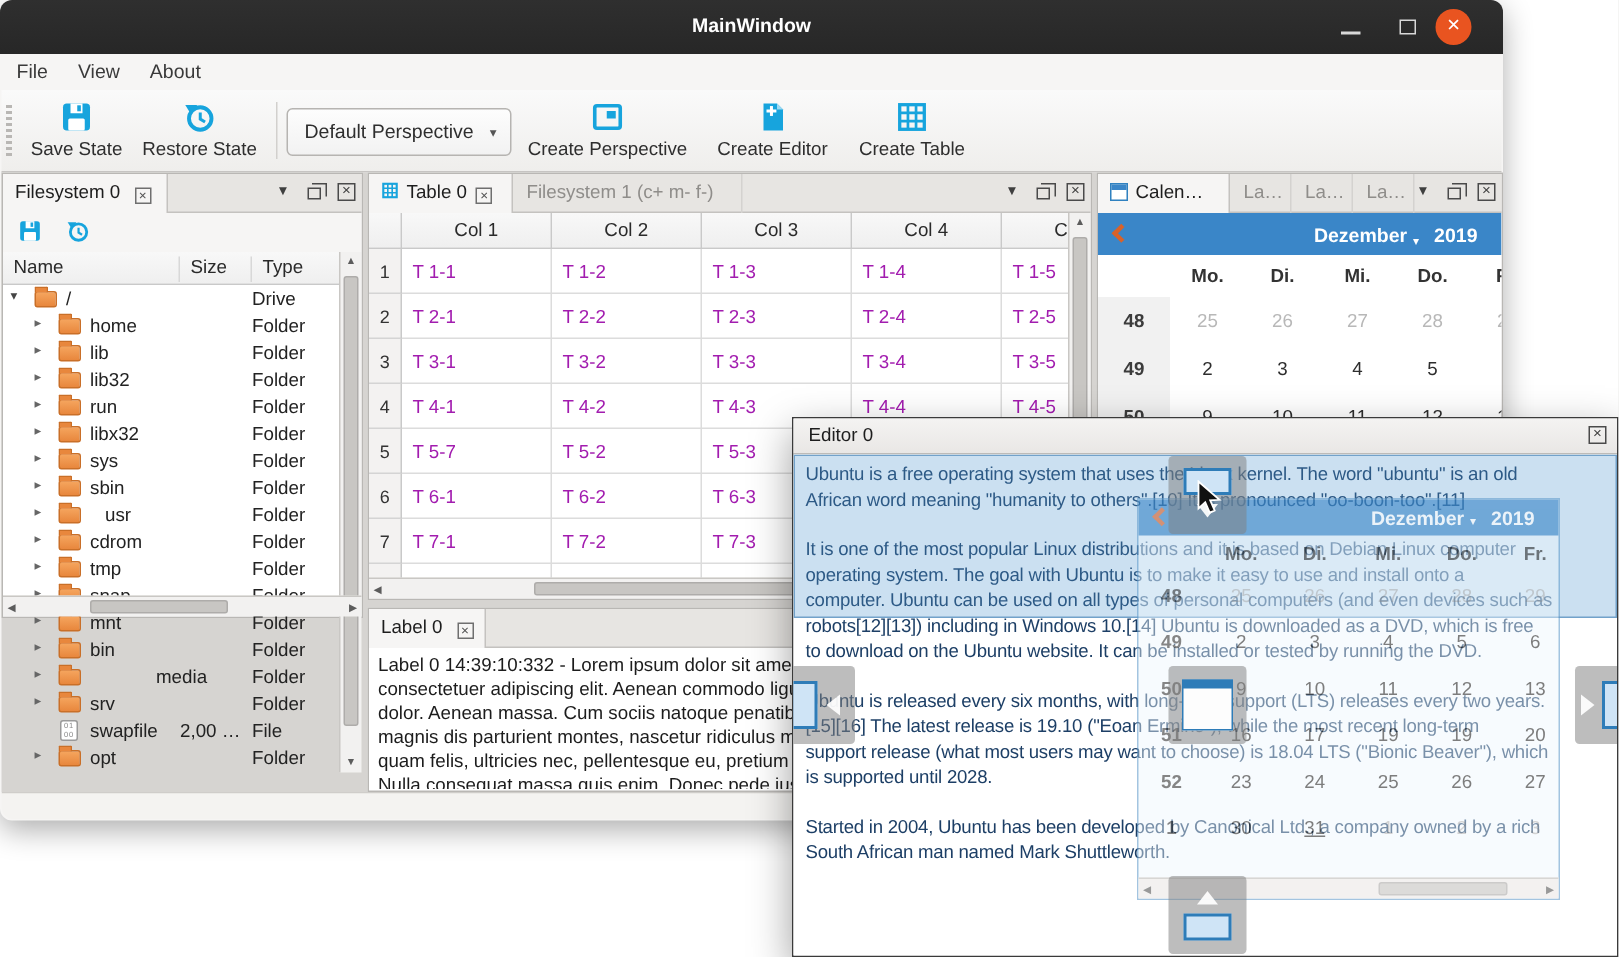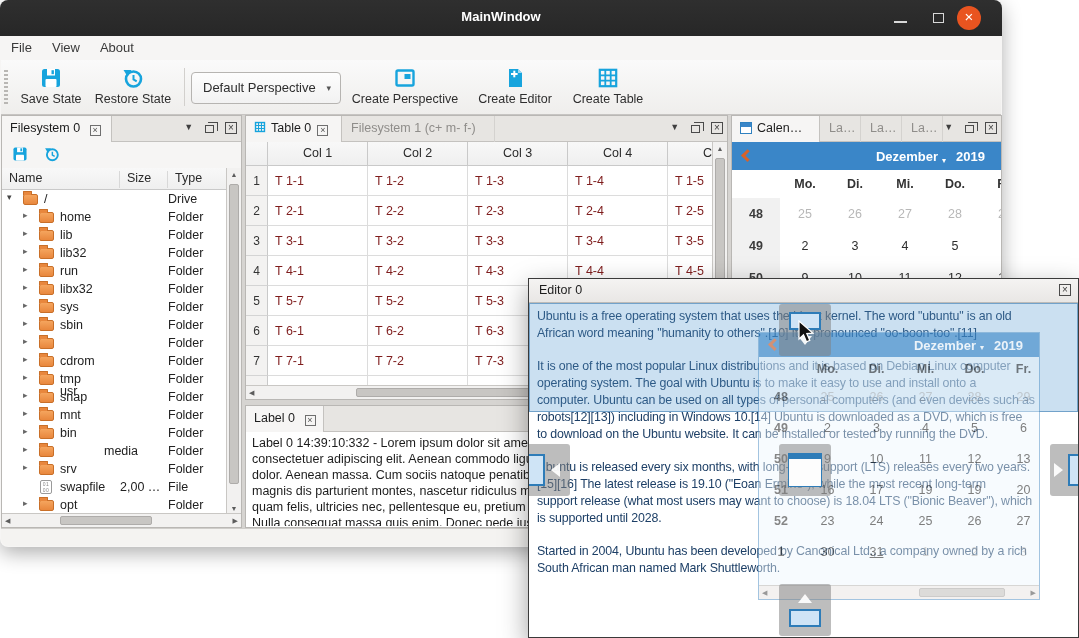--- a/index.html
+++ b/index.html
@@ -55,21 +55,21 @@
   .ttl-btns { position:absolute; top:6px; right:4px; }
   .ttl-btn { display:inline-block; vertical-align:top; margin-left:7px; position:relative; }
   .icon-drop { font-size:9px; color:#3f3f3f; }
   .icon-undock { width:9px; height:8px; border:1px solid #4a4a4a; margin-top:3px; position:relative; background:#e7e5e2; }
   .icon-undock:before { content:""; position:absolute; left:2px; top:-4px; width:9px; height:8px;
     border:1px solid #4a4a4a; border-bottom:none; border-left:none; }
   .icon-closebox { width:12px; height:12px; border:1px solid #4a4a4a; font-size:10px;
     line-height:10px; text-align:center; color:#3f3f3f; }
 
   
-  #fs-panel { left:0; top:0; width:241px; height:413px; }
+  #fs-panel { left:0; top:0; width:241px; height:297px; }
   #fs-toolbar { position:absolute; left:0; top:26px; width:100%; height:26px; background:#f6f5f4; }
   #fs-toolbar svg { margin:4px 0 0 10px; }
   #fs-header { position:absolute; left:0; top:52px; width:224px; height:22px;
     background:linear-gradient(#f8f8f8,#efefef); border-bottom:1px solid #c9c9c9; font-size:12.5px; color:#2a2a2a; }
   .fs-hcell { position:absolute; top:3px; padding-left:7px; border-right:1px solid #d8d8d8; height:17px; }
   #fs-rows { position:absolute; left:0; top:74px; width:224px; height:325px; overflow:hidden; }
   .fs-row { position:relative; height:18px; font-size:12.5px; color:#222; }
   .fs-exp { position:absolute; top:2px; font-size:9px; color:#666; }
   .icon-folder { position:absolute; top:4px; width:15px; height:11px;
     background:linear-gradient(#f5a55e,#e8873d); border:1px solid #c96f28; border-radius:2px; }
@@ -91,21 +91,21 @@
   
   #table-panel { left:244px; top:0; width:483px; height:285px; }
   #tbl { position:absolute; left:0; top:26px; width:467px; height:245px; overflow:hidden; }
   .tbl-hcell { position:absolute; top:0; height:24px; background:linear-gradient(#f8f8f8,#efefef);
     border-right:1px solid #c9c9c9; border-bottom:1px solid #c9c9c9; font-size:12.5px; color:#2a2a2a;
     text-align:center; padding-top:4px; }
   .tbl-rowhdr { position:absolute; width:22px; height:30px; background:#f3f2f1;
     border-right:1px solid #c9c9c9; border-bottom:1px solid #d4d4d4; font-size:12px; color:#333;
     text-align:center; padding-top:8px; }
   .tbl-cell { position:absolute; width:100px; height:30px; border-right:1px solid #dcdcdc;
-    border-bottom:1px solid #dcdcdc; font-size:12.5px; color:#7f1d1d; padding:8px 0 0 7px; background:#fff; }
+    border-bottom:1px solid #dcdcdc; font-size:12.5px; color:#a21caf; padding:8px 0 0 7px; background:#fff; }
 
   
   #label-panel { left:244px; top:290px; width:483px; height:123px; }
   #label-lines { position:absolute; left:6px; top:30px; width:470px; height:90px; overflow:hidden; }
   .lbl-line { height:16px; font-size:12.5px; color:#1c1c1c; white-space:nowrap; }
 
   
   #cal-panel { left:730px; top:0; width:271px; height:413px; }
   .cal-head { position:relative; background:#3a86c8; color:#fff; font-weight:bold; font-size:13px; }
   .cal-chevron { position:absolute; left:11px; top:50%; width:9px; height:9px;
@@ -314,21 +314,21 @@
             </div>
             <div class="fs-row">
               <div class="fs-exp" style="left: 21px;">▸</div>
               <div class="icon-folder" style="left: 37px;"></div>
               <div class="fs-name" style="left: 58px;">sbin</div>
               <div class="fs-type">Folder</div>
             </div>
             <div class="fs-row">
               <div class="fs-exp" style="left: 21px;">▸</div>
               <div class="icon-folder" style="left: 37px;"></div>
-              <div class="fs-name" style="left: 58px; margin-top: 48px;">usr</div>
+              <div class="fs-name" style="left: 68px;">usr</div>
               <div class="fs-type">Folder</div>
             </div>
             <div class="fs-row">
               <div class="fs-exp" style="left: 21px;">▸</div>
               <div class="icon-folder" style="left: 37px;"></div>
               <div class="fs-name" style="left: 58px;">cdrom</div>
               <div class="fs-type">Folder</div>
             </div>
             <div class="fs-row">
               <div class="fs-exp" style="left: 21px;">▸</div>

